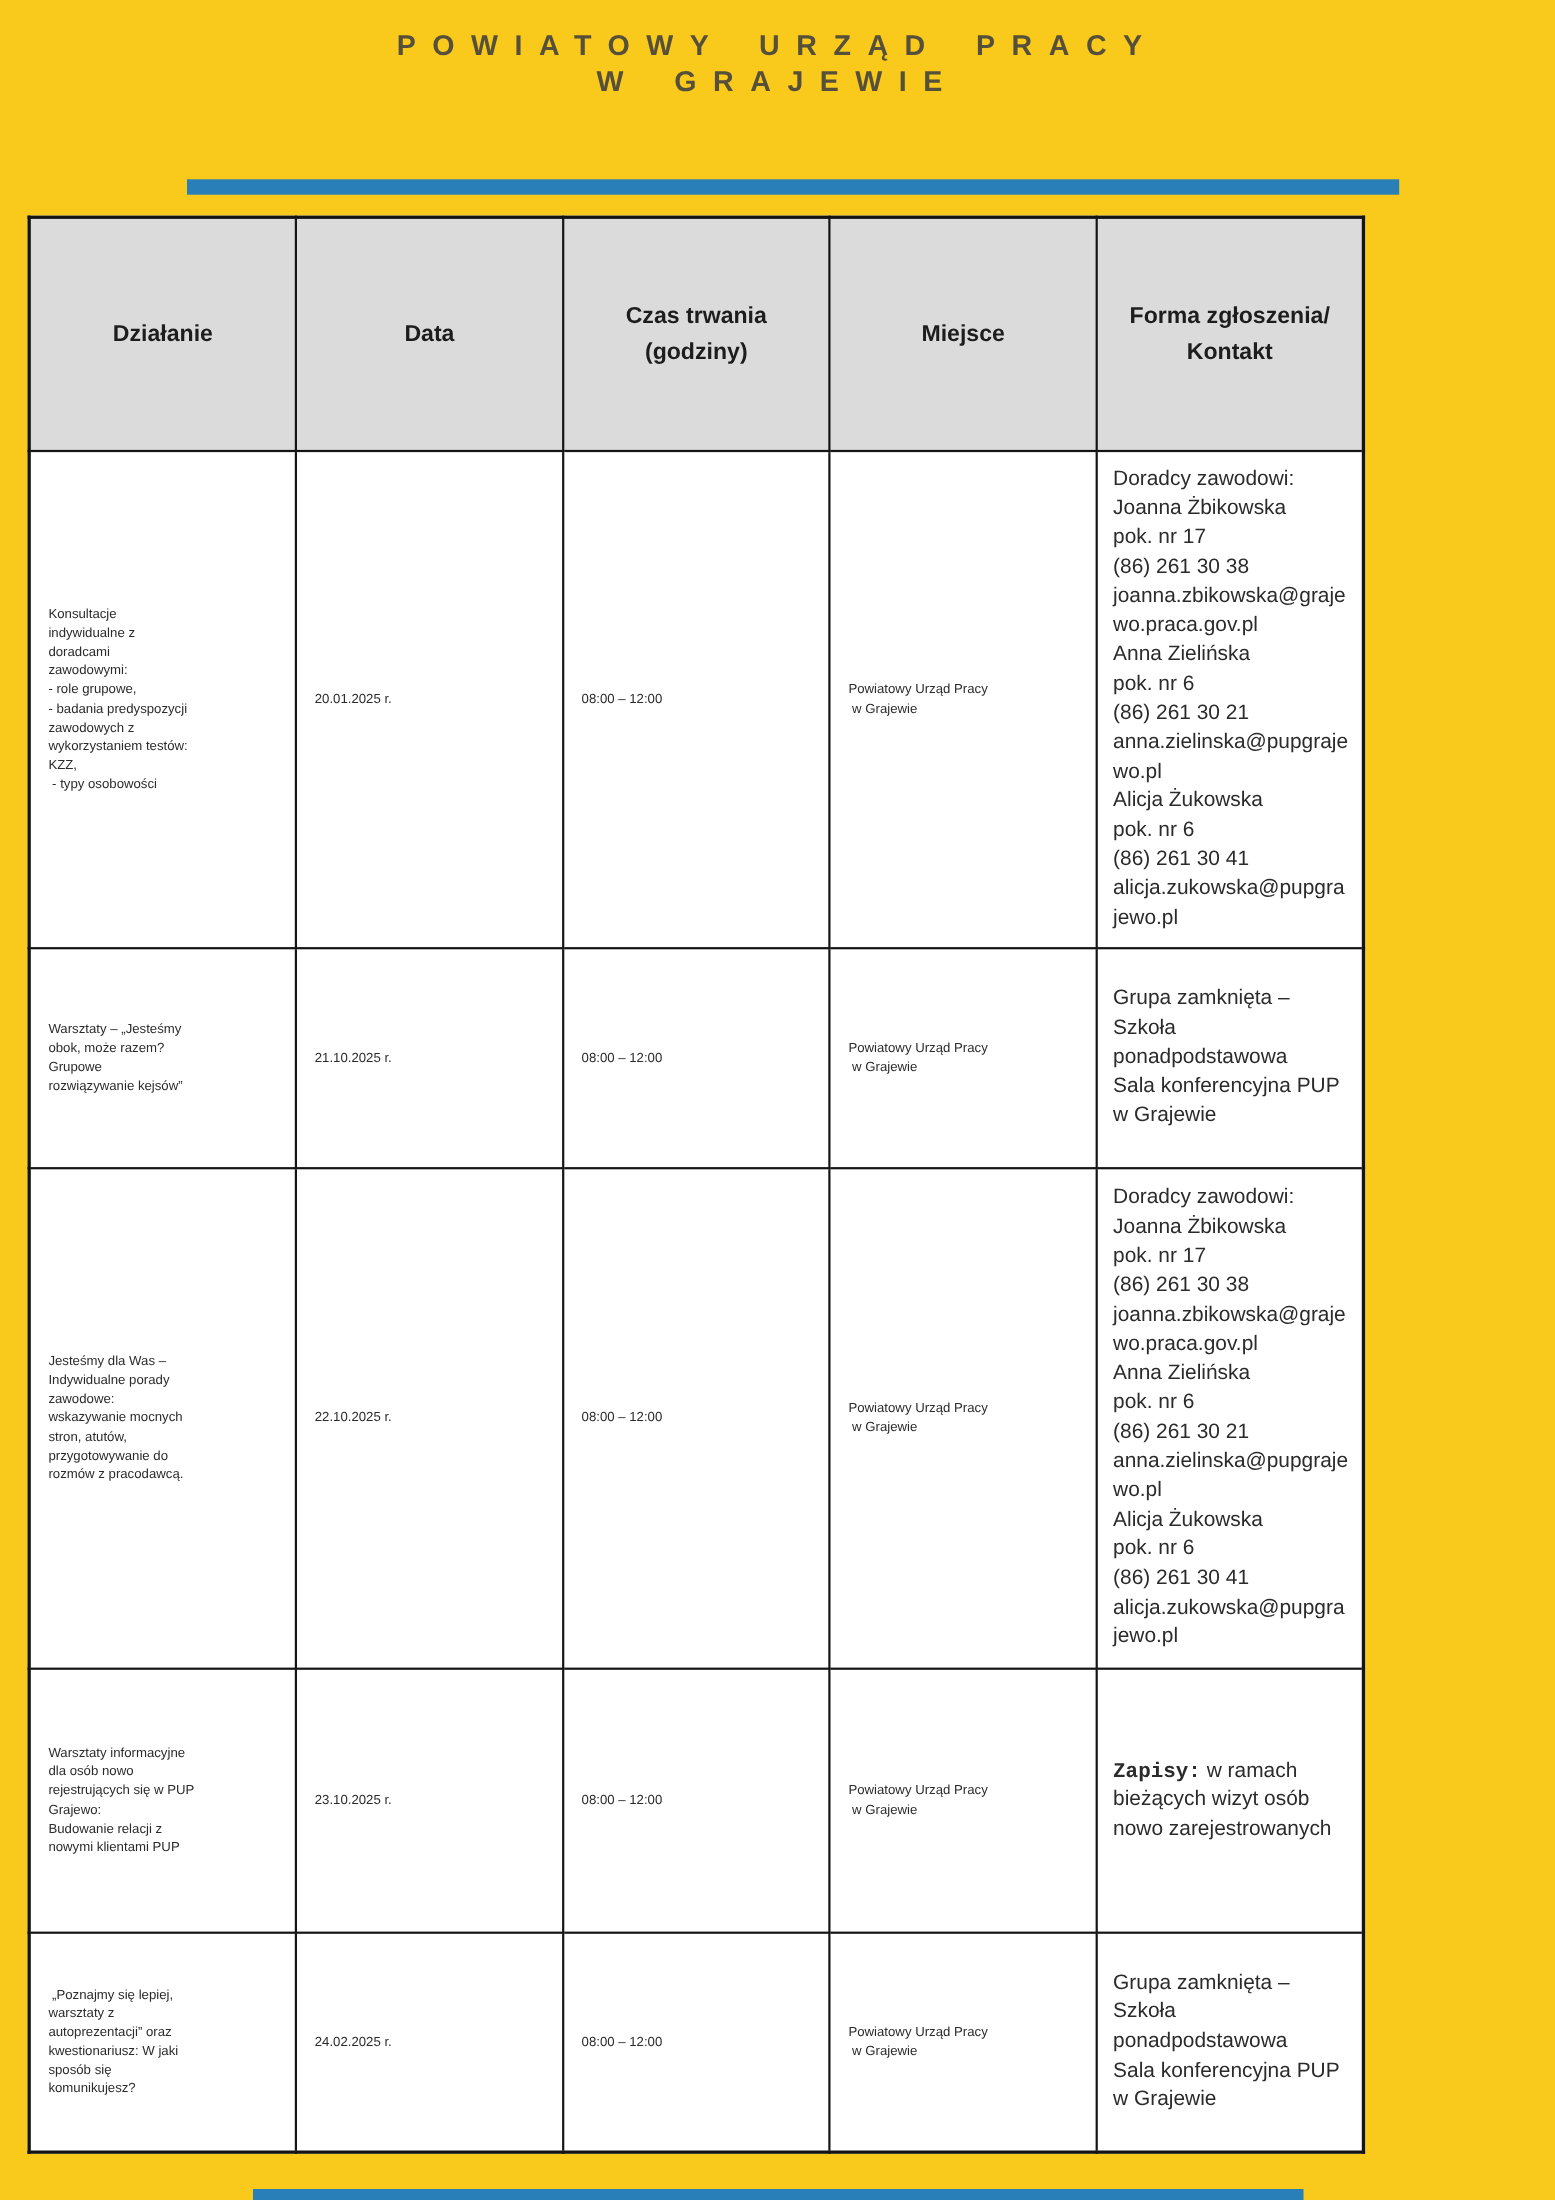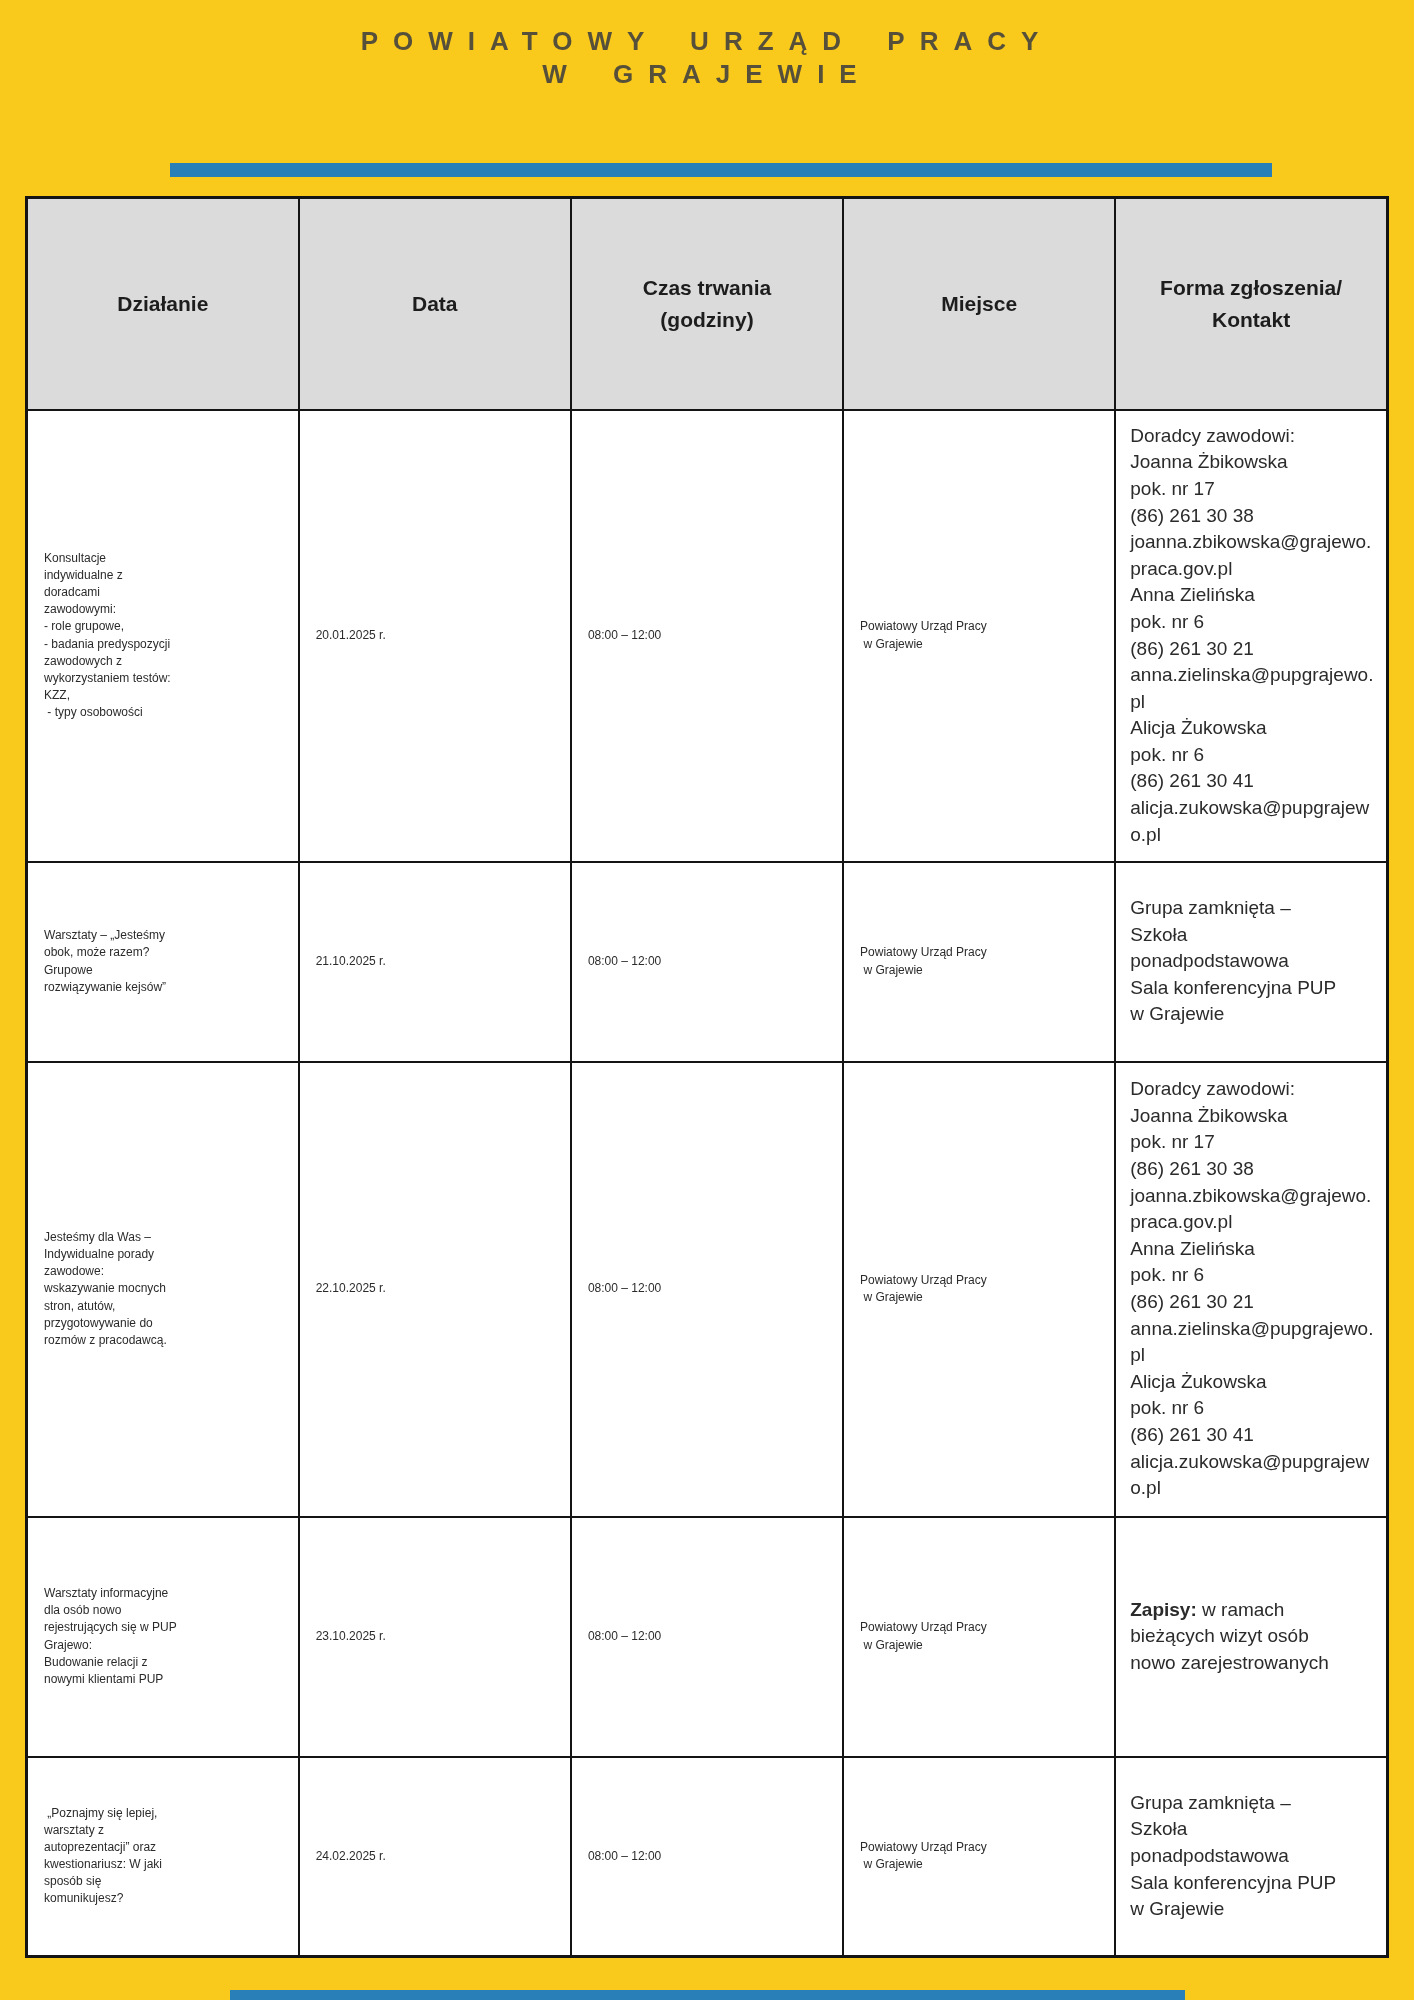--- a/index.html
+++ b/index.html
@@ -25,21 +25,21 @@
     font-size:26px;
     line-height:33px;
     letter-spacing:15px;
     word-spacing:9px;
   }
   .masthead .m-line{white-space:nowrap;}
   .divider{position:absolute;background:var(--blue);}
   .divider-top{left:170px;top:163px;width:1102px;height:14px;}
   .divider-bottom{left:230px;top:1990px;width:955px;height:10px;}
   table.schedule{
-    position:absolute;left:25px;top:196px;width:1364px;
+    position:absolute;left:25px;top:196px;width:1216px;
     border-collapse:collapse;table-layout:fixed;
     border:3px solid #141414;
     background:#ffffff;
   }
   .schedule th,.schedule td{
     border:2px solid #141414;
     vertical-align:middle;
     white-space:pre-line;
     overflow-wrap:anywhere;
     word-break:break-word;
@@ -55,21 +55,21 @@
   }
   .schedule td{
     background:#ffffff;
     font-size:12px;
     line-height:1.42;
     color:#2b2b2b;
     text-align:left;
     padding:10px 12px 10px 16px;
   }
   td.c-contact{font-size:19px;line-height:1.4;padding-left:14px;margin-top:14px;}
-  .contact-label{font-weight:700;}
+  .contact-label{font-weight:700;font-family:Liberation Mono, monospace;}
   tr.hrow{height:212px;}
   tr.r0{height:452px;}
   tr.r1{height:200px;}
   tr.r2{height:455px;}
   tr.r3{height:240px;}
   tr.r4{height:200px;}
 </style>
 </head>
 <body>
 

